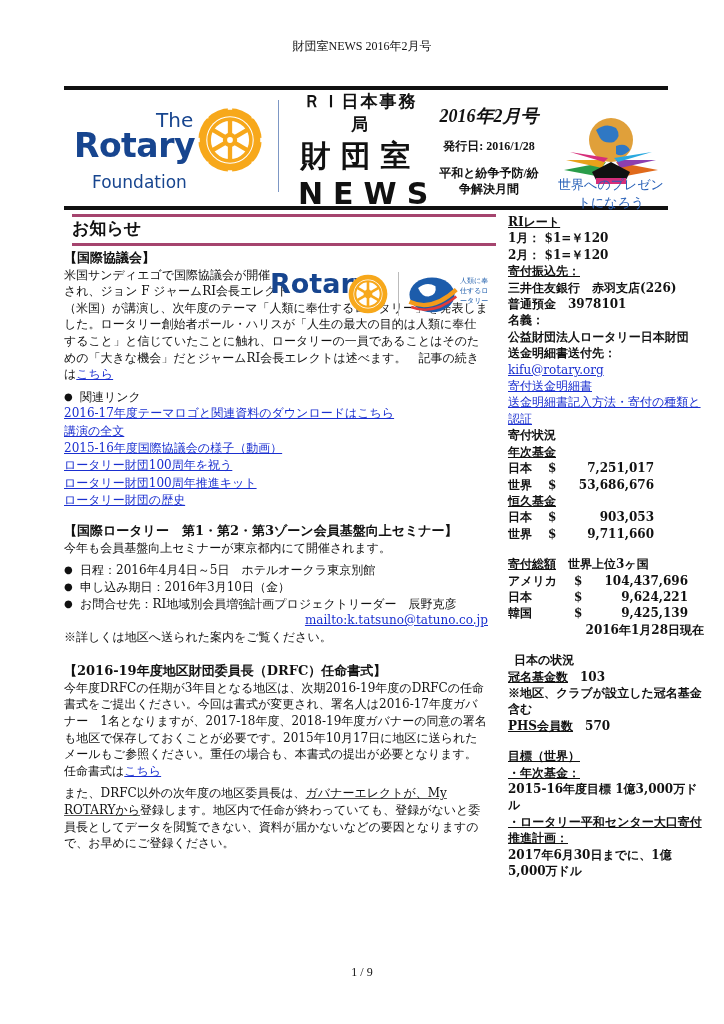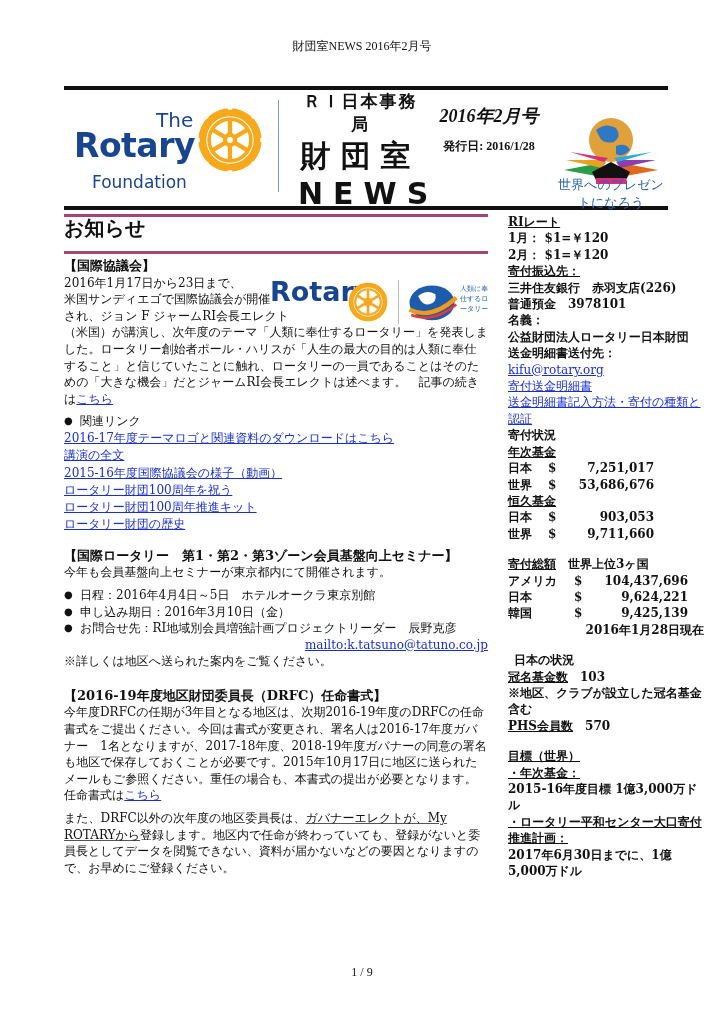--- a/index.html
+++ b/index.html
@@ -20,21 +20,21 @@
   .mast-title .l2 { font-size: 30px; letter-spacing: 10px; line-height: 40px; }
   .mast-title .l3 { font-size: 30px; letter-spacing: 10px; line-height: 36px; }
   .mast-issue { position: absolute; left: 370px; top: 6px; width: 110px; text-align: center; font-family: "Liberation Serif", serif; }
   .mast-issue .issue { font-size: 18px; font-weight: bold; margin-top: 8px; font-style: italic; }
   .mast-issue .pub { font-size: 12px; font-weight: bold; margin-top: 10px; }
   .mast-issue .month { font-size: 12px; font-weight: bold; margin-top: 10px; line-height: 16px; }
   .theme-logo { position: absolute; left: 492px; top: 12px; width: 110px; height: 100px; }
   .theme-caption { position: absolute; left: 492px; top: 86px; width: 110px; text-align: center; font-size: 13px; color: #2a62b8; font-family: "Liberation Serif", serif; }
 
   .main { position: absolute; top: 214px; left: 64px; width: 424px; font-size: 12px; line-height: 16.6px; }
-  .sec-head { border-top: 3px solid #a5446e; border-bottom: 3px solid #a5446e; padding: 3px 0 2px 0; font-size: 20px; font-weight: bold; font-family: "DejaVu Sans", sans-serif; height: 40px; margin-left: 0; width: 424px; }
+  .sec-head { border-top: 3px solid #a5446e; border-bottom: 3px solid #a5446e; padding: 3px 0 2px 0; font-size: 17px; font-weight: bold; font-family: "DejaVu Sans", sans-serif; height: 32px; margin-left: 8px; width: 424px; }
   .block-title { font-weight: bold; font-size: 13px; margin-top: 4px; }
   .para { font-size: 12px; }
   .link { color: #1a2fd0; text-decoration: underline; cursor: pointer; }
   .council { position: relative; }
   .council-logo { position: absolute; left: 206px; top: 20px; width: 218px; height: 50px; }
   .links-list div { line-height: 17.3px; }
   .bullet { position: relative; padding-left: 16px; }
   .bullet::before { content: "●"; position: absolute; left: 0; top: 0; font-size: 10px; }
   .right { text-align: right; }
   .gap6 { height: 6px; }
@@ -93,20 +93,21 @@
   </div>
   <div class="mast-divider"></div>
   <div class="mast-title">
     <div class="l1">ＲＩ日本事務局</div>
     <div class="l2">財団室</div>
     <div class="l3">NEWS</div>
   </div>
   <div class="mast-issue">
     <div class="issue">2016年2月号</div>
     <div class="pub">発行日: 2016/1/28</div>
+    <div class="month">平和と紛争予防/紛争解決月間</div>
   </div>
   <svg class="theme-logo" viewBox="0 0 110 80">
     <circle cx="55" cy="28" r="22" fill="#e0a03a"></circle>
     <path d="M40 18 Q50 10 60 16 Q66 24 58 30 Q48 32 44 26 Z" fill="#2f78c4"></path>
     <path d="M60 34 Q70 30 74 38 Q66 46 60 42 Z" fill="#2f78c4"></path>
     <path d="M8 58 L50 50 L40 64 Z" fill="#2a9d4a"></path>
     <path d="M10 48 L50 48 L46 56 Z" fill="#e8a21b"></path>
     <path d="M14 40 L52 46 L48 50 Z" fill="#d62e7a"></path>
     <path d="M102 58 L60 50 L70 64 Z" fill="#e06a1c"></path>
     <path d="M100 48 L60 48 L64 56 Z" fill="#8d3fb0"></path>
@@ -115,21 +116,20 @@
     <rect x="40" y="66" width="30" height="6" fill="#d62e7a"></rect>
   </svg>
   <div class="theme-caption">世界へのプレゼントになろう</div>
 </div>
 
 <div class="main">
   <div class="sec-head">お知らせ</div>
 
   <div class="council">
     <div class="block-title">【国際協議会】</div>
-    <div class="para">2016年1月17日から23日まで、</div>
     <div class="para">米国サンディエゴで国際協議会が開催</div>
     <div class="para">され、ジョン F ジャームRI会長エレクト</div>
     <div class="council-logo">
       <span style="position:absolute;left:0;top:6px;font-family:'DejaVu Sans',sans-serif;font-weight:bold;font-size:27px;color:#17458f;">Rotary</span>
       <svg viewBox="0 0 100 100" style="position:absolute;left:76px;top:2px;width:44px;height:44px;">
         <circle cx="50" cy="50" r="44" fill="#f7a81b"></circle>
         <circle cx="50" cy="50" r="33" fill="#fff"></circle>
         <circle cx="50" cy="50" r="29" fill="none" stroke="#f7a81b" stroke-width="5"></circle>
         <g stroke="#f7a81b" stroke-width="6">
           <line x1="50" y1="22" x2="50" y2="78"></line>

